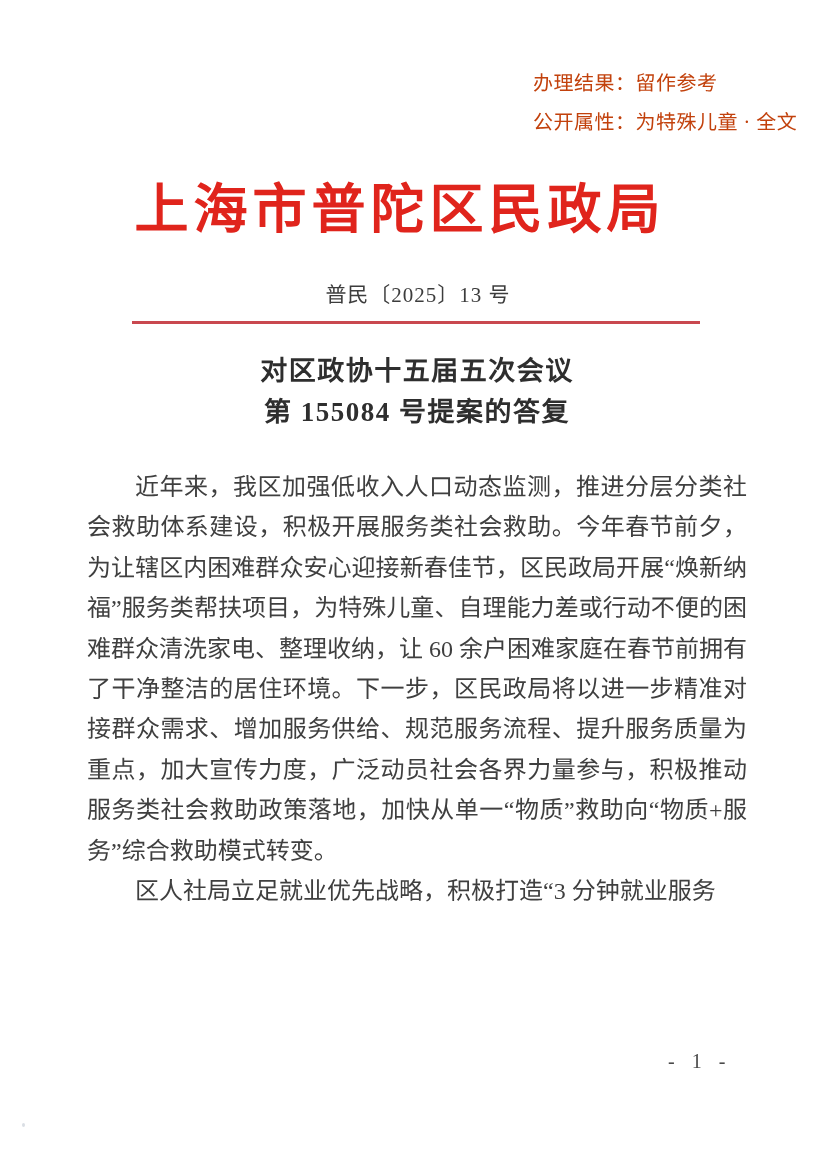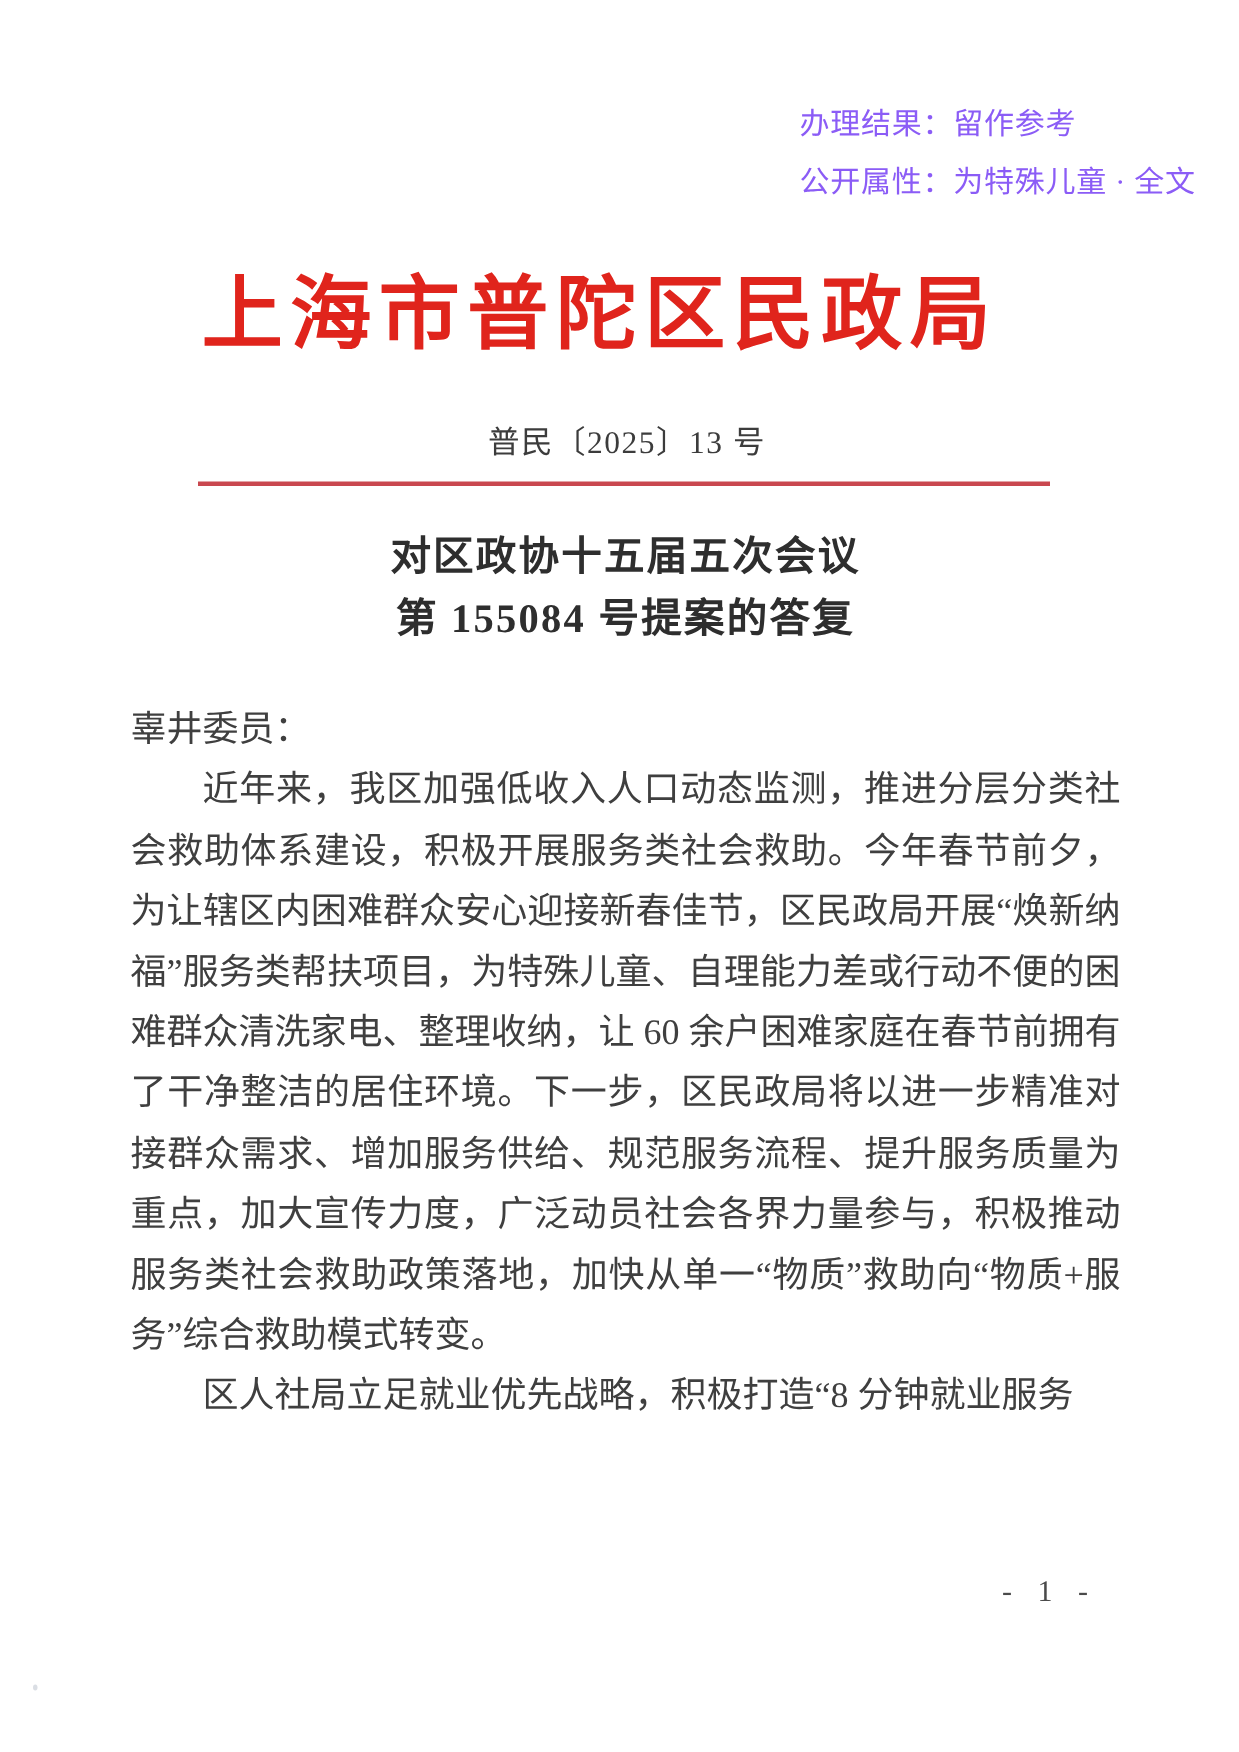--- a/index.html
+++ b/index.html
@@ -17,21 +17,21 @@
     overflow: hidden;
     font-family: "Liberation Serif", "DejaVu Serif", serif;
     color: #3d3d3d;
   }
   .meta {
     position: absolute;
     top: 64px;
     left: 533px;
     font-size: 20px;
     line-height: 39px;
-    color: #8b5cf6;
+    color: #c2410c;
     letter-spacing: 0.5px;
     white-space: nowrap;
   }
   .agency {
     position: absolute;
     top: 180px;
     left: 0;
     width: 100%;
     text-align: center;
     transform: translateX(-13px);
@@ -132,22 +132,21 @@
   <div class="docnum">普民〔2025〕13 号</div>
 
   <div class="rule" style="background-color: rgb(201, 72, 79);"></div>
 
   <div class="doc-title">
     <div>对区政协十五届五次会议</div>
     <div>第 155084 号提案的答复</div>
   </div>
 
   <div class="body-text">
-    <p class="salutation">辜井委员：</p>
     <p class="para">近年来，我区加强低收入人口动态监测，推进分层分类社会救助体系建设，积极开展服务类社会救助。今年春节前夕，为让辖区内困难群众安心迎接新春佳节，区民政局开展“焕新纳福”服务类帮扶项目，为特殊儿童、自理能力差或行动不便的困难群众清洗家电、整理收纳，让 60 余户困难家庭在春节前拥有了干净整洁的居住环境。下一步，区民政局将以进一步精准对接群众需求、增加服务供给、规范服务流程、提升服务质量为重点，加大宣传力度，广泛动员社会各界力量参与，积极推动服务类社会救助政策落地，加快从单一“物质”救助向“物质+服务”综合救助模式转变。</p>
-    <p class="para cutoff">区人社局立足就业优先战略，积极打造“8 分钟就业服务</p>
+    <p class="para cutoff">区人社局立足就业优先战略，积极打造“3 分钟就业服务</p>
   </div>
 
   <div class="footer">- 1 -</div>
 
   <div class="speck"></div>
 
 </div>
 
 </body></html>

